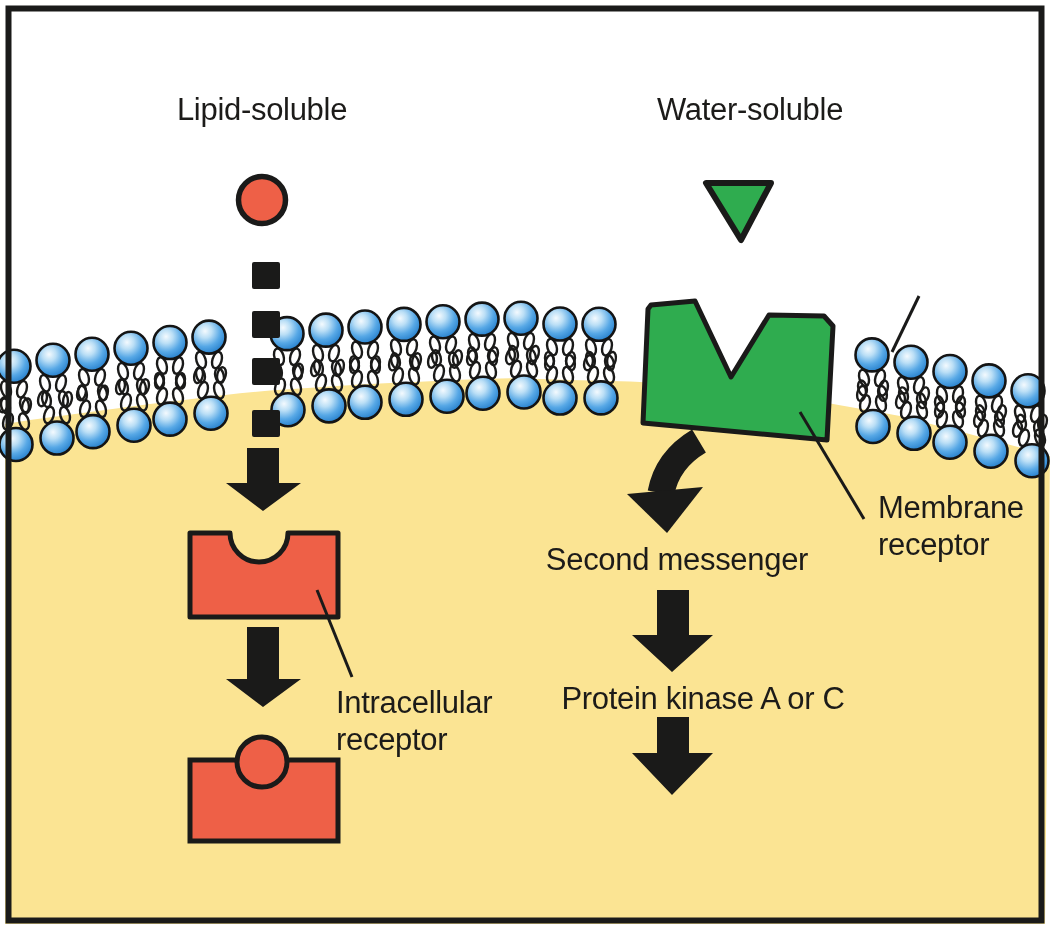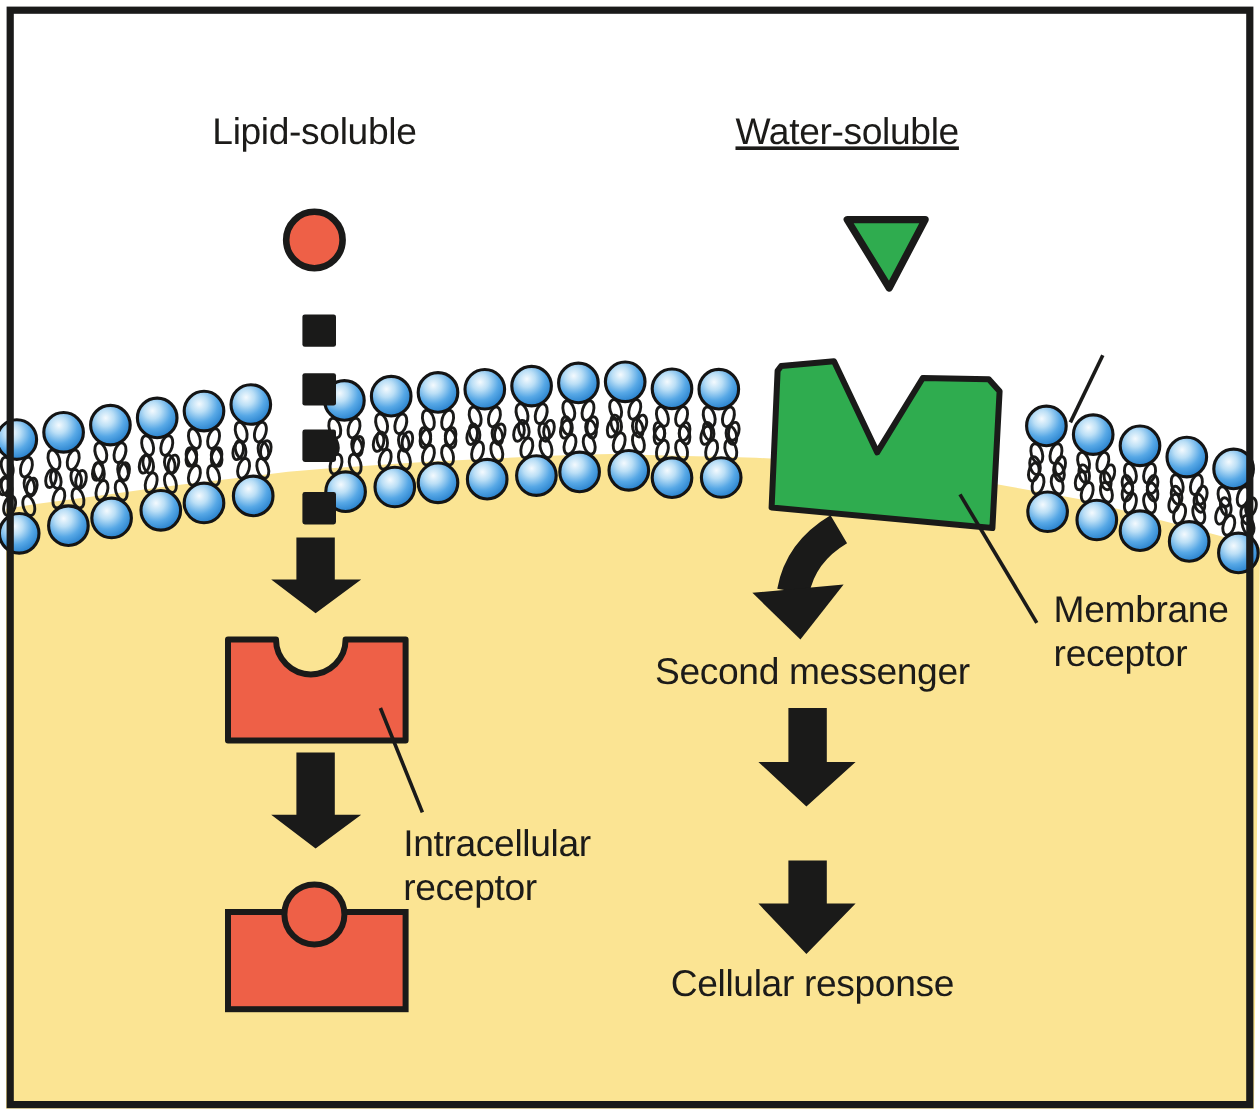--- a/index.html
+++ b/index.html
@@ -351,33 +351,33 @@
     <line x1="800" y1="412" x2="864" y2="519" stroke-width="3" stroke="#1A1A19"></line>
     <line x1="317" y1="590" x2="352" y2="677" stroke-width="3" stroke="#1A1A19"></line>
 
     <rect x="8.5" y="8.5" width="1033" height="912" fill="none" stroke-width="6" stroke="#1A1A19"></rect>
   </svg>
 
   <div class="lbl center" style="left:262px;top:91px;">
     <div>Lipid-soluble</div>
   </div>
 
-  <div class="lbl center" style="left:706px;top:91px;text-decoration:underline;">
+  <div class="lbl center" style="left:750px;top:91px;">
     <div>Water-soluble</div>
   </div>
 
 
   <div class="lbl left" style="left:878px;top:489px;">
     <div>Membrane</div>
     <div>receptor</div>
   </div>
 
   <div class="lbl left" style="left:336px;top:684px;">
     <div>Intracellular</div>
     <div>receptor</div>
   </div>
 
   <div class="lbl center" style="left:677px;top:541px;text-align:right;">Second messenger</div>
 
-
-  <div class="lbl center" style="left:677px;top:801px;">Cellular response</div>
+  <div class="lbl center" style="left:703px;top:680px;">Protein kinase A or C</div>
+
 
 </div>
 
 </body></html>

